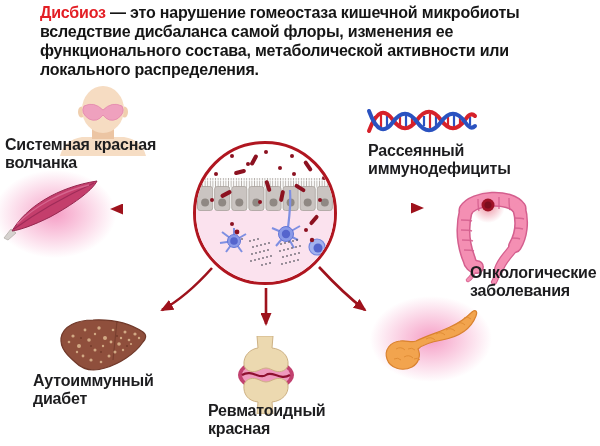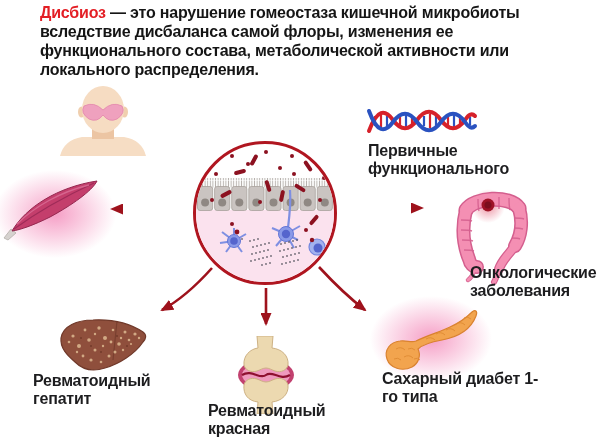--- a/index.html
+++ b/index.html
@@ -179,20 +179,21 @@
   </div>
 
   <svg class="abs" style="left:58px;top:86px;" width="90" height="70" viewBox="0 0 90 70">
     <path d="M2,70 Q6,54 24,51 L66,51 Q84,54 88,70 Z" fill="#f6ddc4"></path>
     <rect x="34" y="36" width="22" height="17" fill="#ecc5a3"></rect>
     <ellipse cx="23.5" cy="26" rx="3.5" ry="5.5" fill="#f0cfae"></ellipse>
     <ellipse cx="66.5" cy="26" rx="3.5" ry="5.5" fill="#f0cfae"></ellipse>
     <ellipse cx="45" cy="23.5" rx="21" ry="23.5" fill="#f6dcc2"></ellipse>
     <path d="M26,20 Q36,15 45,24 Q54,15 64,20 Q68,27 59,33 Q51,37 45,29 Q39,37 31,33 Q22,27 26,20 Z" fill="#ef9ebe" stroke="#e282ab" stroke-width="0.8" opacity="0.95"></path>
   </svg>
+  <div class="lbl" style="left:5px;top:136px;width:168px;">Системная красная волчанка</div>
 
   <div class="glow" style="left:-6px;top:170px;width:122px;height:88px;"></div>
   <svg class="abs" style="left:2px;top:177px;" width="100" height="66" viewBox="0 0 100 66">
     <polygon points="2,61 9,52 14,56 6,63" fill="#d6d2cf" stroke="#b4aeaa" stroke-width="0.8"></polygon>
     <path d="M10,54 C24,30 56,10 95,4 C90,14 70,28 48,40 C32,48 18,53 10,54 Z" fill="#c43e6c" stroke="#94264e" stroke-width="1"></path>
     <path d="M12,52 C34,36 66,18 92,6" stroke="#8f2450" stroke-width="1.2" fill="none" opacity="0.7"></path>
     <path d="M15,47 C32,30 58,15 87,8" stroke="#db6f97" stroke-width="1.4" fill="none" opacity="0.8"></path>
   </svg>
 
   <svg class="abs" style="left:55px;top:316px;" width="95" height="62" viewBox="0 0 95 62">
@@ -227,21 +228,21 @@
         <circle cx="84" cy="22" r="1.2"></circle>
     </g>
     <g fill="#5f2c1e">
       <circle cx="26" cy="22" r="0.8"></circle>
         <circle cx="46" cy="36" r="0.8"></circle>
         <circle cx="62" cy="20" r="0.8"></circle>
       <circle cx="72" cy="30" r="0.8"></circle>
         <circle cx="36" cy="30" r="0.8"></circle>
     </g>
   </svg>
-  <div class="lbl" style="left:33px;top:372px;width:134px;">Ревматоидный гепатит</div>
+  <div class="lbl" style="left:33px;top:372px;width:134px;">Аутоиммунный диабет</div>
 
   <svg class="abs" style="left:228px;top:336px;" width="76" height="78" viewBox="0 0 76 78">
     <ellipse cx="38" cy="39" rx="28" ry="16" fill="#c2416f"></ellipse>
     <ellipse cx="38" cy="39" rx="24" ry="12.5" fill="#ee9abd"></ellipse>
     <path d="M29,0 L45,0 L44,12 C54,13 61,20 60,29 C59,34 53,37 47,35 C44,34 41,32 38,32 C35,32 32,34 29,35 C23,37 17,34 16,29 C15,20 22,13 30,12 Z" fill="#ecd9b0" stroke="#cdb184" stroke-width="1"></path>
     <path d="M16,49 C17,44 23,41 29,43 C32,44 35,46 38,46 C41,46 44,44 47,43 C53,41 59,44 60,49 C61,58 54,65 44,66 L45,78 L29,78 L30,66 C20,65 15,58 16,49 Z" fill="#ecd9b0" stroke="#cdb184" stroke-width="1"></path>
     <path d="M14,39 C24,33 32,44 38,39 C44,34 52,45 62,39" stroke="#8e1030" stroke-width="2.2" fill="none"></path>
   </svg>
   <div class="lbl" style="left:208px;top:402px;width:134px;">Ревматоидный красная</div>
 
@@ -254,21 +255,20 @@
         <path d="M16,54 q4,-2 7,1"></path>
       <path d="M48,34 q5,-3 9,1"></path>
         <path d="M58,29 q5,-3 9,1"></path>
         <path d="M68,25 q5,-3 9,1"></path>
       <path d="M78,19 q5,-3 9,1"></path>
         <path d="M86,13 q4,-2 7,1"></path>
         <path d="M30,44 q4,-2 7,1"></path>
       <path d="M36,54 q4,-2 6,1"></path>
     </g>
   </svg>
-  <div class="lbl" style="left:382px;top:370px;width:160px;">Сахарный диабет 1-го типа</div>
 
   <svg class="abs" style="left:454px;top:186px;" width="78" height="102" viewBox="0 0 78 102">
     <defs>
       <radialGradient id="tumorGlow">
         <stop offset="0" stop-color="rgba(222,58,88,0.55)"></stop>
         <stop offset="1" stop-color="rgba(222,58,88,0)"></stop>
       </radialGradient>
     </defs>
     <circle cx="34" cy="20" r="17" fill="url(#tumorGlow)"></circle>
     <g stroke="#d45f8e" fill="none" stroke-linecap="round" stroke-linejoin="round">
@@ -316,15 +316,15 @@
       <line x1="64" y1="10" x2="64" y2="24" stroke="#d6212a"></line>
       <line x1="70" y1="12" x2="70" y2="22" stroke="#2a52c0"></line>
       <line x1="82" y1="12" x2="82" y2="22" stroke="#d6212a"></line>
       <line x1="88" y1="10" x2="88" y2="24" stroke="#2a52c0"></line>
       <line x1="94" y1="12" x2="94" y2="22" stroke="#d6212a"></line>
       <line x1="104" y1="13" x2="104" y2="21" stroke="#2a52c0"></line>
     </g>
     <path d="M3,27 C11,5 19,5 27,16 C35,27 43,27 51,16 C59,5 67,5 75,16 C83,27 91,27 99,16 C103,10 106,9 109,12" stroke="#d6212a" stroke-width="4" fill="none" stroke-linecap="round"></path>
     <path d="M3,7 C11,29 19,29 27,18 C35,7 43,7 51,18 C59,29 67,29 75,18 C83,7 91,7 99,18 C103,24 106,25 109,22" stroke="#2a52c0" stroke-width="4" fill="none" stroke-linecap="round"></path>
   </svg>
-  <div class="lbl" style="left:368px;top:142px;width:150px;">Первичные функционального</div>
+  <div class="lbl" style="left:368px;top:142px;width:150px;">Рассеянный иммунодефициты</div>
 
 </div>
 
 </body></html>

